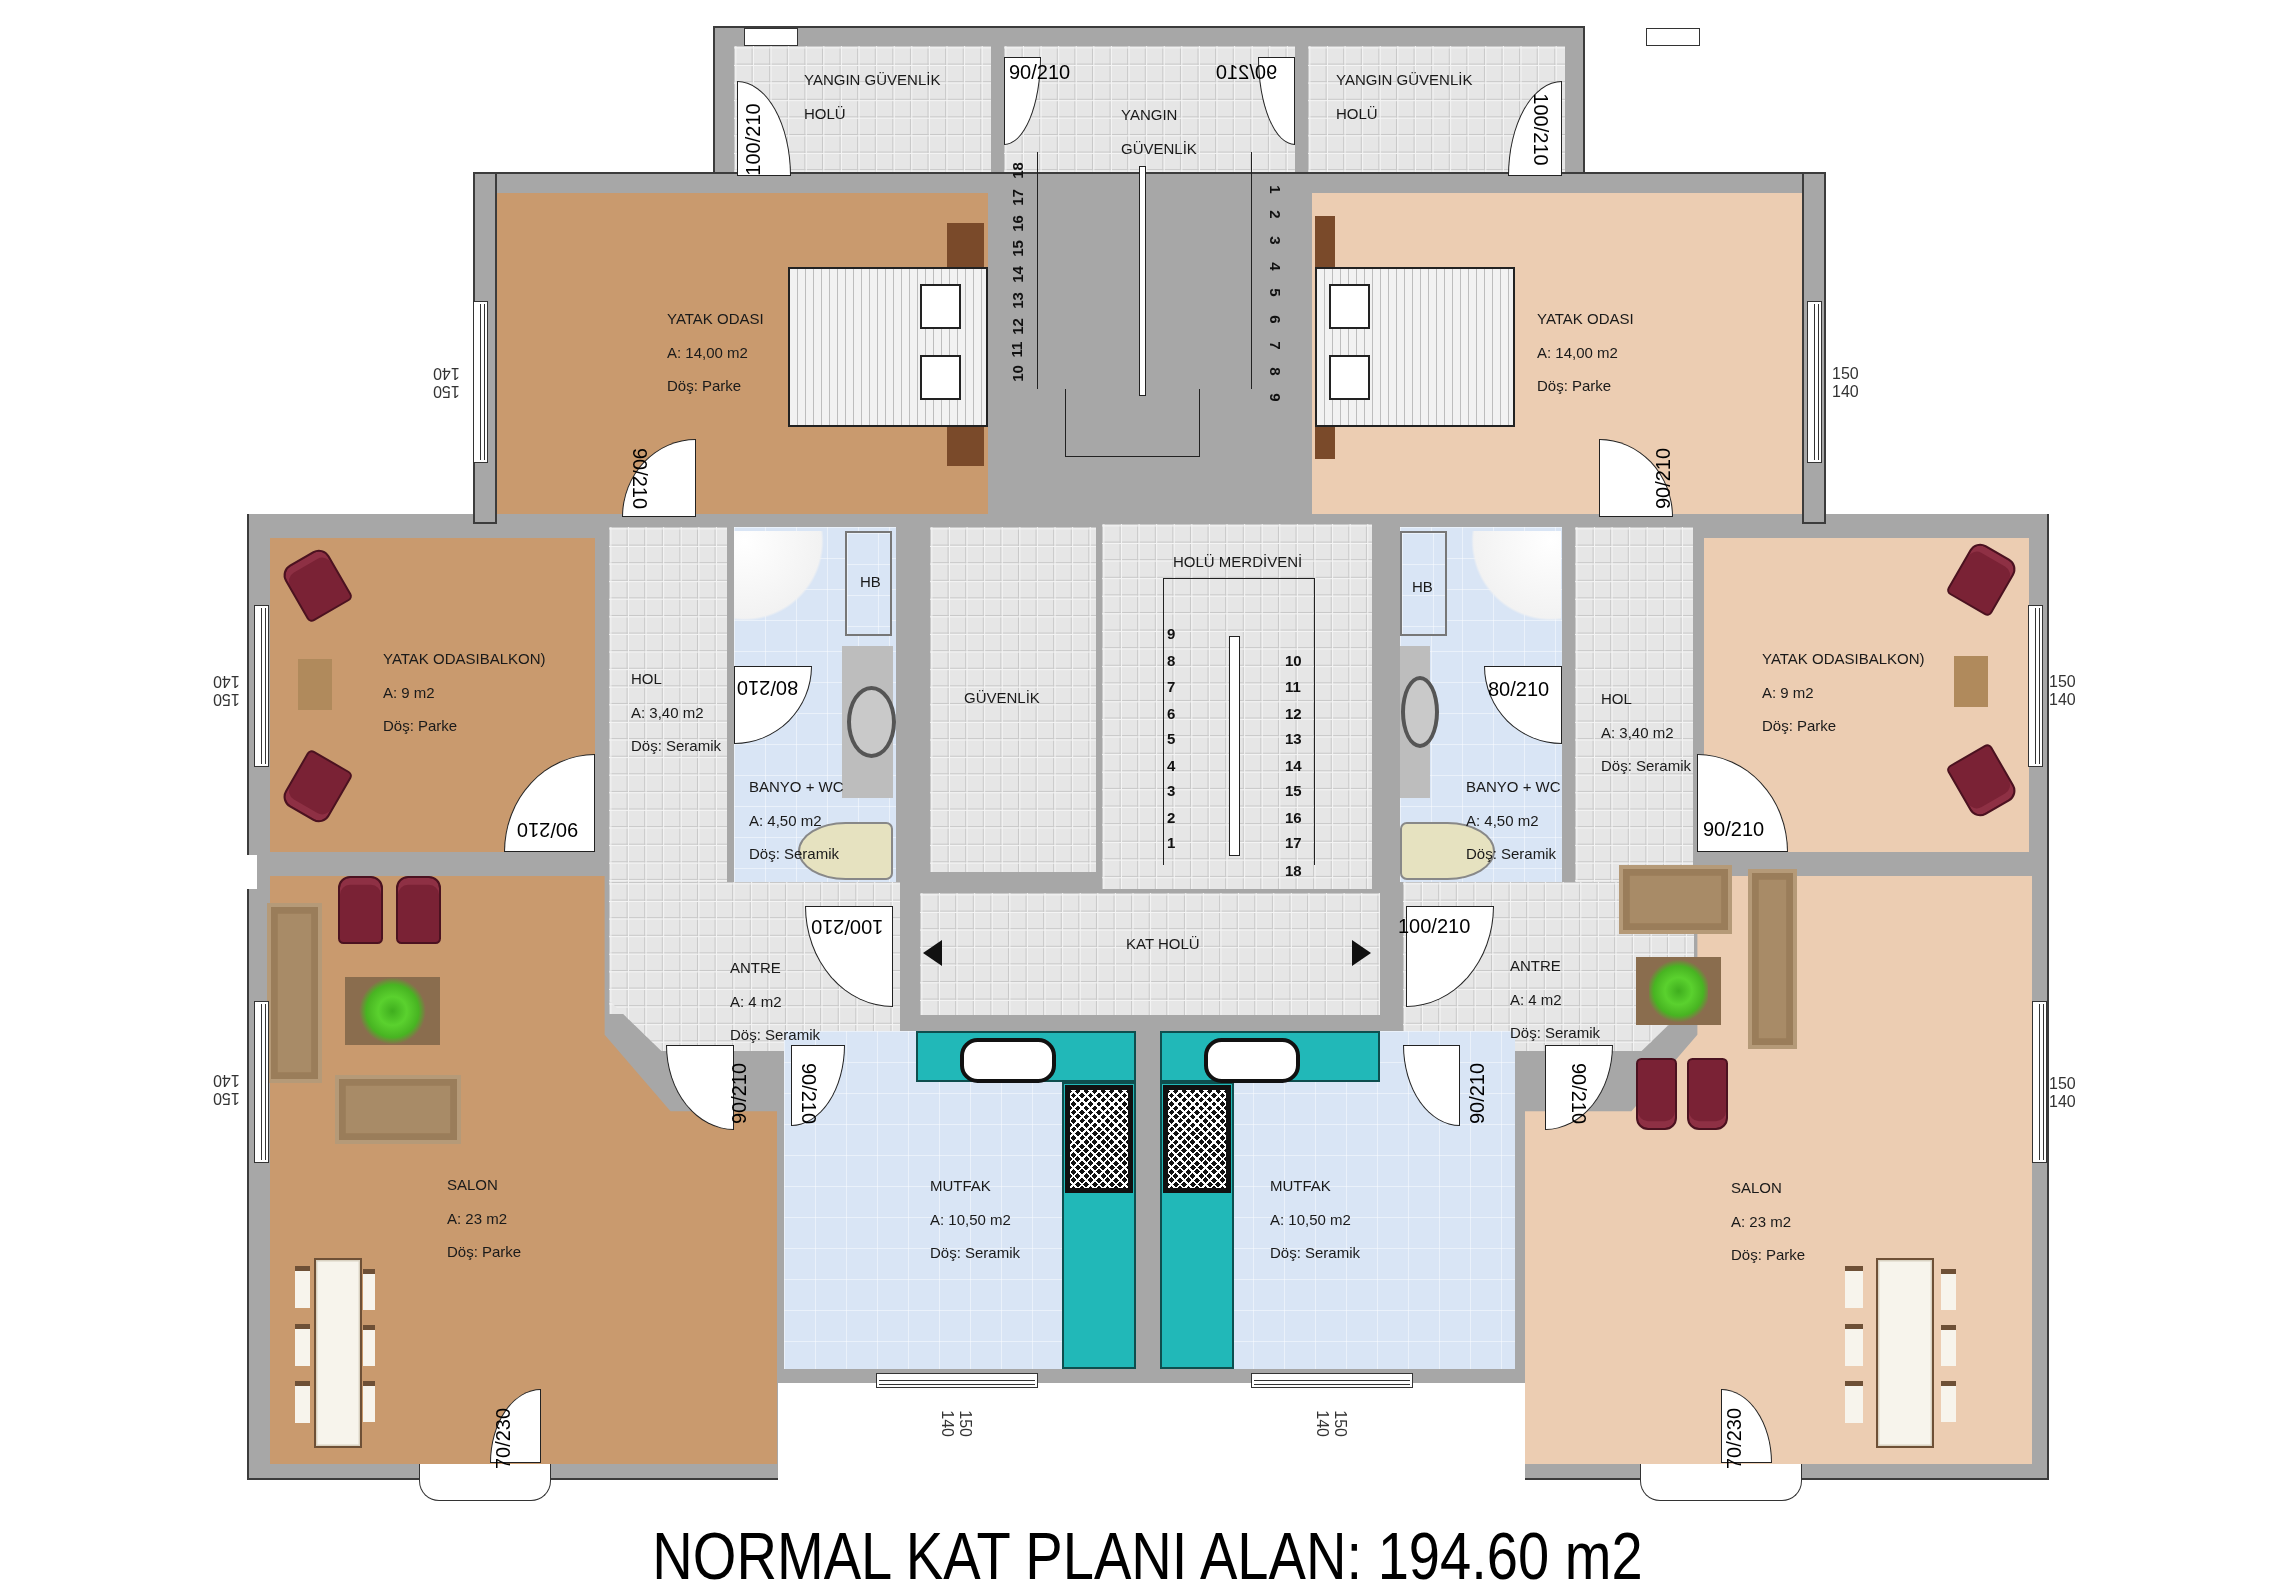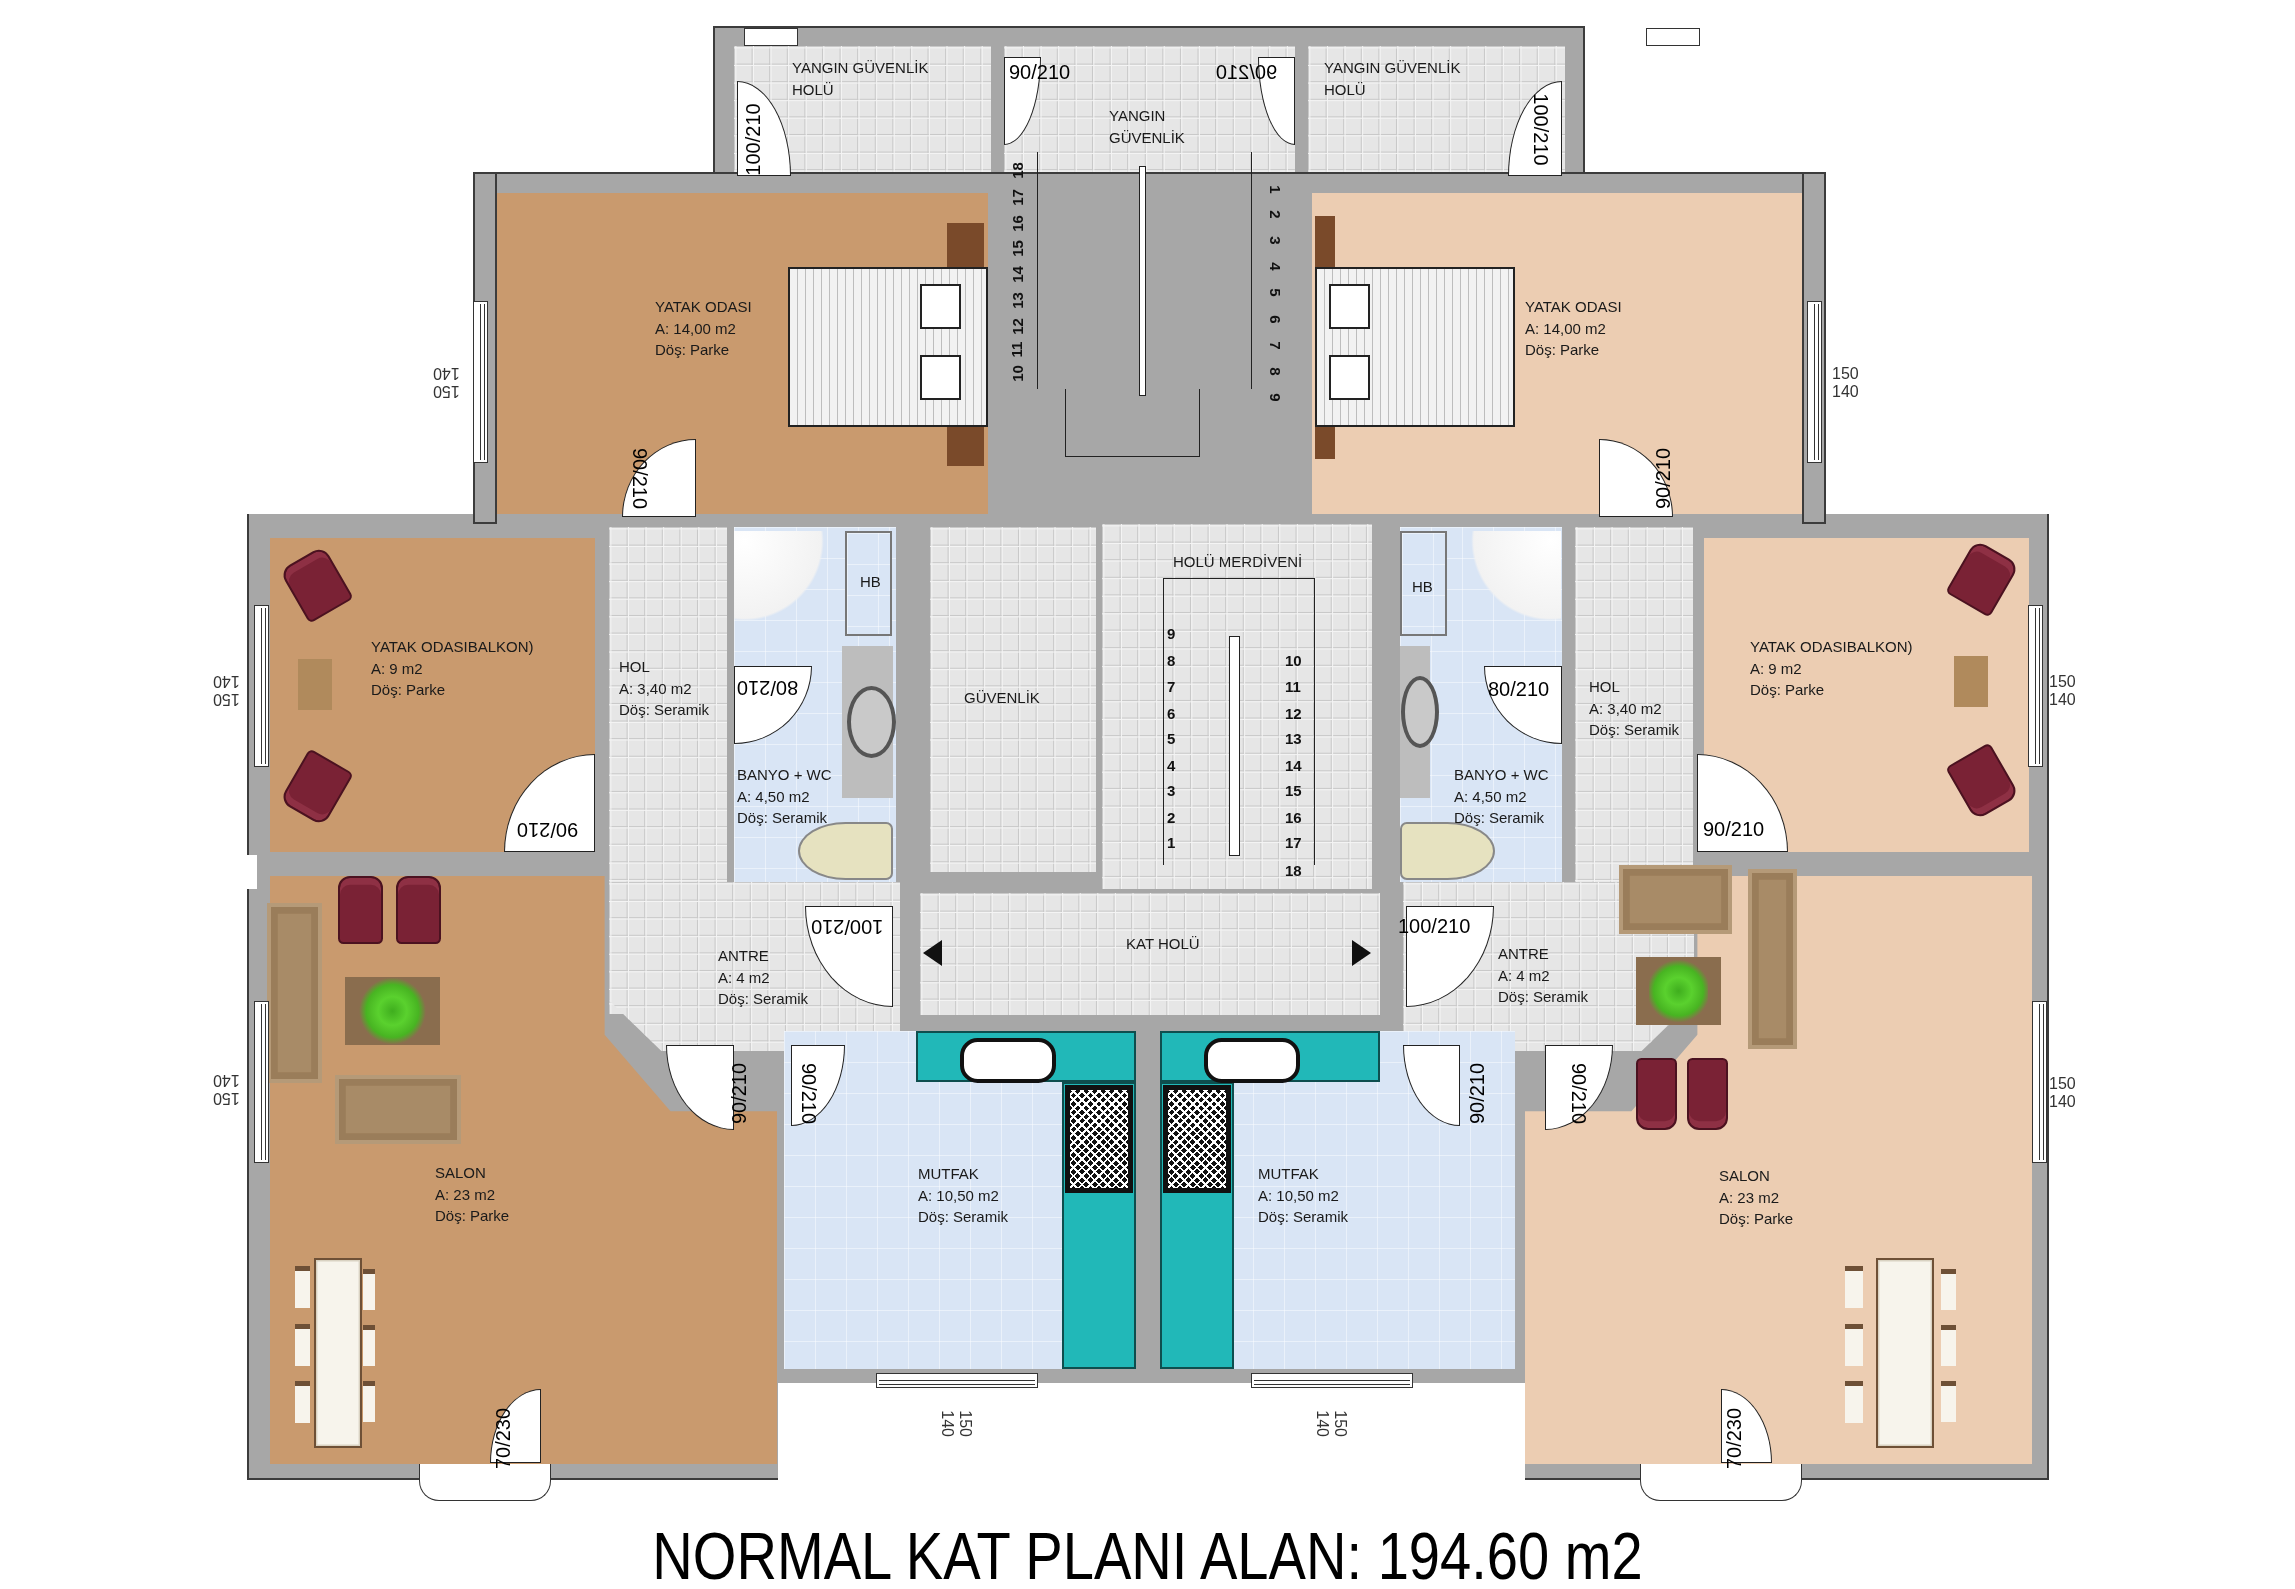--- a/index.html
+++ b/index.html
@@ -4,21 +4,21 @@
 <style>
   html,body{margin:0;padding:0;background:#ffffff;}
   body{width:2295px;height:1590px;position:relative;overflow:hidden;font-family:"Liberation Sans",sans-serif;color:#111;}
   .abs{position:absolute;box-sizing:border-box;}
   .wall{background:#a7a7a7;border:2px solid #3c3c3c;}
   .tile{background-color:#e6e6e6;background-image:linear-gradient(#f4f4f4 1.4px,transparent 1.4px),linear-gradient(90deg,#f4f4f4 1.4px,transparent 1.4px),linear-gradient(#c8c8c8 0.7px,transparent 0.7px),linear-gradient(90deg,#c8c8c8 0.7px,transparent 0.7px);background-size:17.6px 17.6px,17.6px 17.6px,17.6px 17.6px,17.6px 17.6px;background-position:1.4px 1.4px,1.4px 1.4px,0 0,0 0;}
   .bluetile{background-color:#d9e5f5;background-image:linear-gradient(rgba(255,255,255,.45) 1.4px,transparent 1.4px),linear-gradient(90deg,rgba(255,255,255,.45) 1.4px,transparent 1.4px);background-size:31px 31px;}
   .parke-dark{background:#c99a6e;}
   .parke-light{background:#eccdb2;}
   .lbl{position:absolute;font-size:15px;line-height:21.6px;color:#1a1a1a;white-space:nowrap;}
-  .lbl div{margin:0;}
+  .lbl div{margin:12px;}
   .door{position:absolute;background:#fff;border:1.4px solid #222;box-sizing:border-box;}
   .dlabel{position:absolute;font-size:20px;color:#000;white-space:nowrap;font-family:"Liberation Sans",sans-serif;}
   .win{position:absolute;background:#fff;border:1.4px solid #333;box-sizing:border-box;}
   .win::after{content:"";position:absolute;left:45%;top:2px;bottom:2px;width:2.7px;border-left:0.7px solid #333;border-right:0.7px solid #333;}
   .winh::after{left:2px;right:2px;top:45%;bottom:auto;height:2.7px;width:auto;border:none;border-top:0.7px solid #333;border-bottom:0.7px solid #333;}
   .dim{position:absolute;font-size:16px;color:#333;line-height:17.6px;white-space:nowrap;}
   .chair{position:absolute;background:#7a2235;border:2px solid #4b1220;border-radius:12px 12px 5.4px 5.4px;box-shadow:inset 0 6.8px 0 #8e3044;}
   .sofa{position:absolute;background:#a88b67;border:4px solid #b59a78;box-shadow:inset 0 0 0 6.8px #9a7d5a;}
   .plant{position:absolute;background:#8a6d4e;}
   .plant::after{content:"";position:absolute;left:15%;right:15%;top:0;bottom:0;background:radial-gradient(circle,#3fae1e 0,#5ad12e 30%,#48b422 55%,transparent 70%);}
@@ -198,21 +198,21 @@
 </div>
 
 <div class="lbl" style="left:792px;top:57px;">
   <div>YANGIN GÜVENLİK</div>
   <div>HOLÜ</div>
 </div>
 <div class="lbl" style="left:1324px;top:57px;">
   <div>YANGIN GÜVENLİK</div>
   <div>HOLÜ</div>
 </div>
-<div class="lbl" style="left:1109px;top:105px;">
+<div class="lbl" style="left:1109px;top:92px;">
   <div>YANGIN</div>
   <div>GÜVENLİK</div>
 </div>
 
 <div class="lbl" style="left:655px;top:296px;">
   <div>YATAK ODASI</div>
   <div>A: 14,00 m2</div>
   <div>Döş: Parke</div>
 </div>
 <div class="lbl" style="left:1525px;top:296px;">

